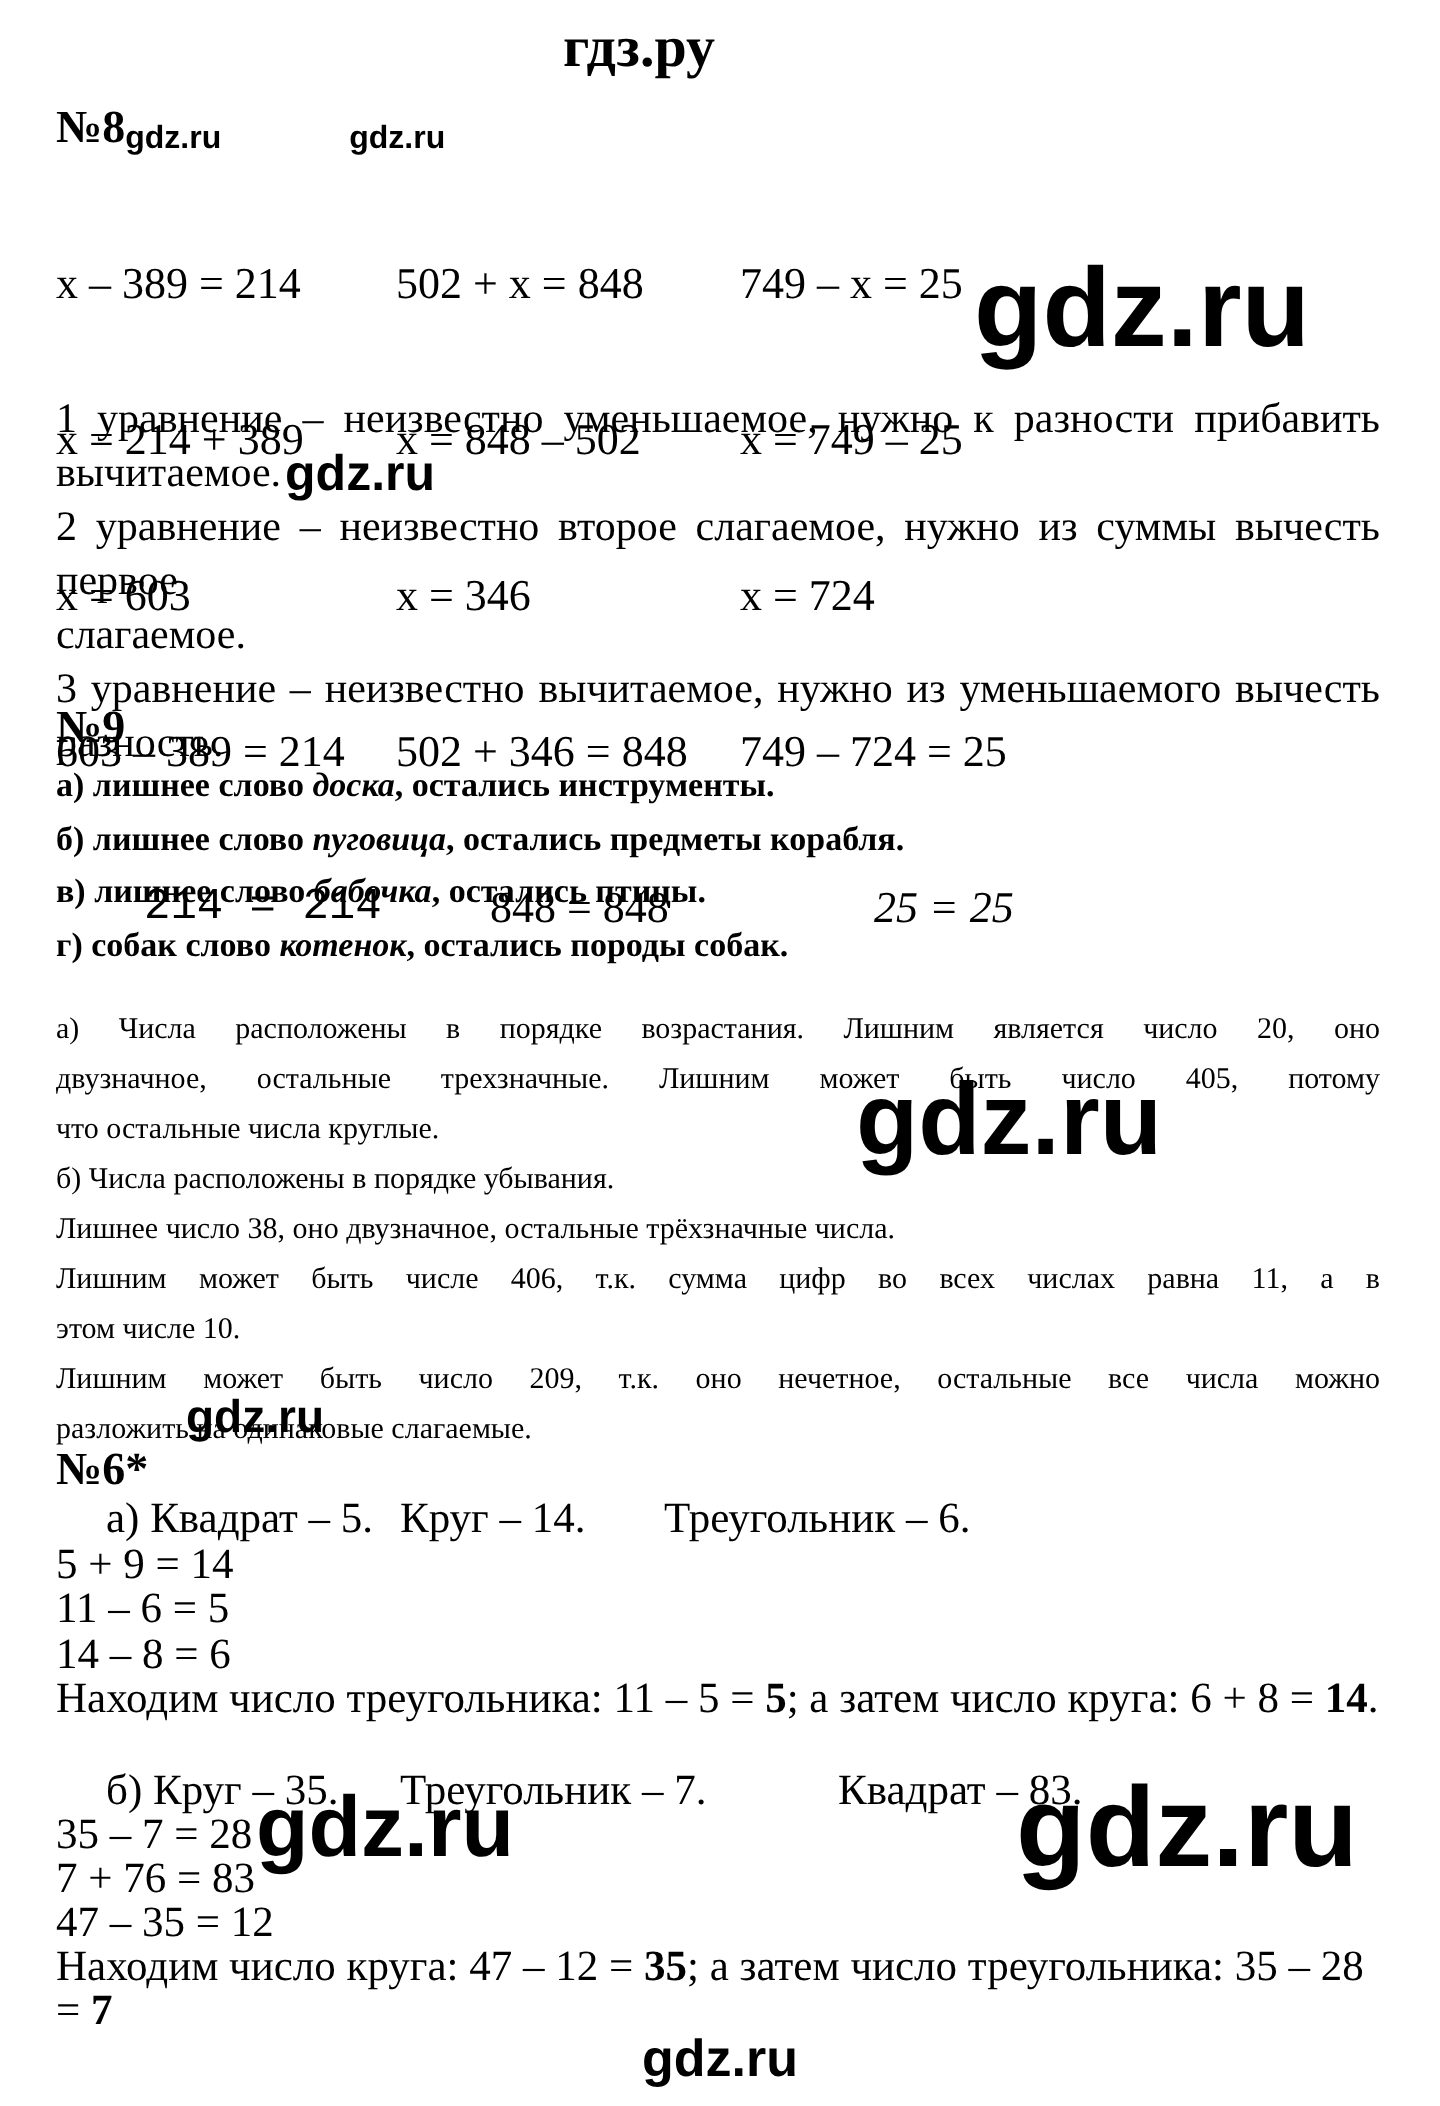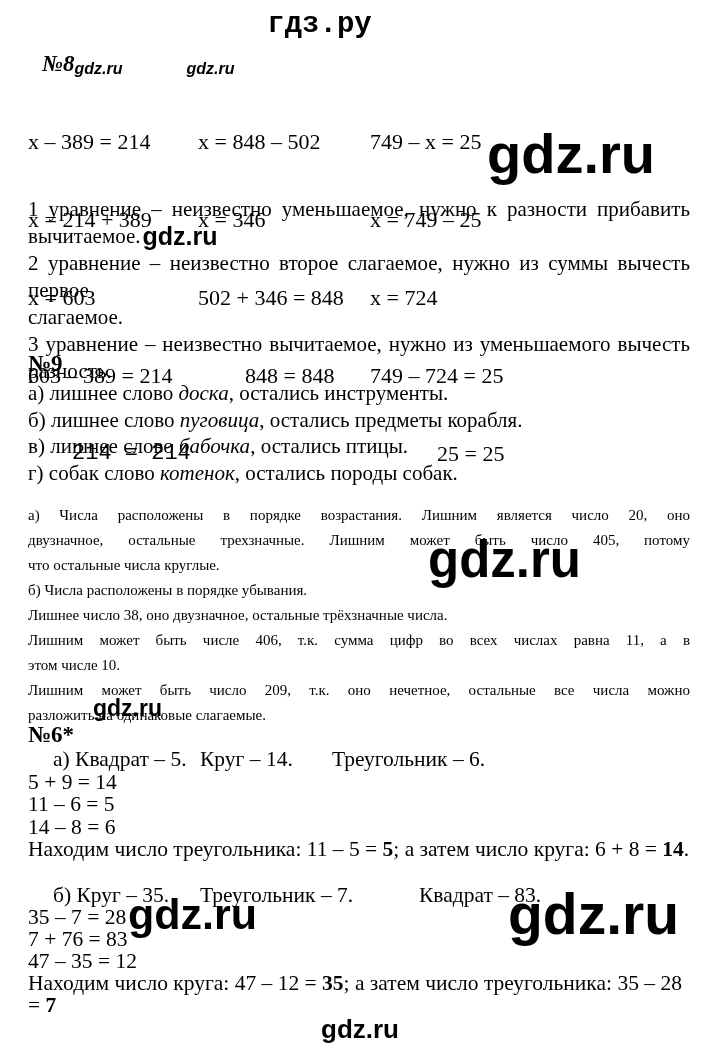--- a/index.html
+++ b/index.html
@@ -1,36 +1,36 @@
 <!DOCTYPE html>
 <html><head>
 <meta charset="utf-8">
 <style>
   html,body{margin:0;padding:0;background:#fff;}
   .page{position:relative;width:720px;height:1053px;background:#ffffff;overflow:hidden;
         font-family:"Liberation Serif", serif;color:#000;}
   .wm{font-family:"Liberation Sans", sans-serif;font-weight:bold;color:#000;line-height:1;}
   .site-header{position:absolute;top:8px;left:0;width:639px;text-align:center;
-        font-family:Liberation Mono, monospace;font-weight:bold;font-size:29px;}
+        font-family:Liberation Serif, serif;font-weight:bold;font-size:29px;}
   .task-num{font-weight:bold;font-size:23px;font-family:"Liberation Serif", serif;}
   .abs{position:absolute;}
   
-  .t8-head{top:51px;left:42px;font-style:italic;}
+  .t8-head{top:51px;left:28px;}
   .wm-sub{font-size:16px;display:inline-block;transform:translateY(3px);}
   .wm-sub2{margin-left:64px;}
   .eq-col{top:77px;font-size:22px;line-height:26px;white-space:pre;}
   .eq-col1{left:28px;} .eq-col2{left:198px;} .eq-col3{left:370px;}
-  .chk1{padding-left:44px;font-family:Liberation Mono, monospace;} .chk2{padding-left:47px;} .chk3{padding-left:67px;}
+  .chk1{padding-left:44px;font-family:Liberation Mono, monospace;} .chk2{padding-left:47px;} .chk3{padding-left:67px;font-style:italic;}
   .wm-big1{left:487px;top:126px;font-size:56px;}
   .expl{top:196px;left:28px;width:662px;font-size:21px;line-height:27px;}
   .just{text-align:justify;text-align-last:justify;}
   .wm-inline{font-size:25px;margin-left:2px;vertical-align:-2px;}
   
   .t9{top:351px;left:28px;width:662px;}
-  .t9-items{margin-top:3px;font-size:21px;line-height:26.5px;}
+  .t9-items{margin-top:3px;font-size:17px;line-height:26.5px;font-weight:bold;}
   .it{font-style:italic;}
   
   .t10-head{top:477px;left:28px;}
   .wm-t10{font-size:23px;margin-left:16px;vertical-align:1px;}
   .t10-lines{top:503px;left:28px;width:662px;font-size:15px;line-height:25px;}
   .wm-big2{left:428px;top:534px;font-size:51px;}
   .wm-after10{left:93px;top:697px;font-size:23px;}
   
   .t11-head{top:722px;left:28px;}
   .t11a{top:748px;left:28px;width:662px;font-size:21.5px;line-height:22.5px;}
@@ -56,20 +56,21 @@
   </div>
 
   <div class="abs eq-col eq-col1">
     <div>x – 389 = 214</div>
     <div>x = 214 + 389</div>
     <div>x = 603</div>
     <div>603 – 389 = 214</div>
     <div class="chk1">214 = 214</div>
   </div>
   <div class="abs eq-col eq-col2">
+    <div>502 + x = 848</div>
     <div>x = 848 – 502</div>
     <div>x = 346</div>
     <div>502 + 346 = 848</div>
     <div class="chk2">848 = 848</div>
   </div>
   <div class="abs eq-col eq-col3">
     <div>749 – x = 25</div>
     <div>x = 749 – 25</div>
     <div>x = 724</div>
     <div>749 – 724 = 25</div>

